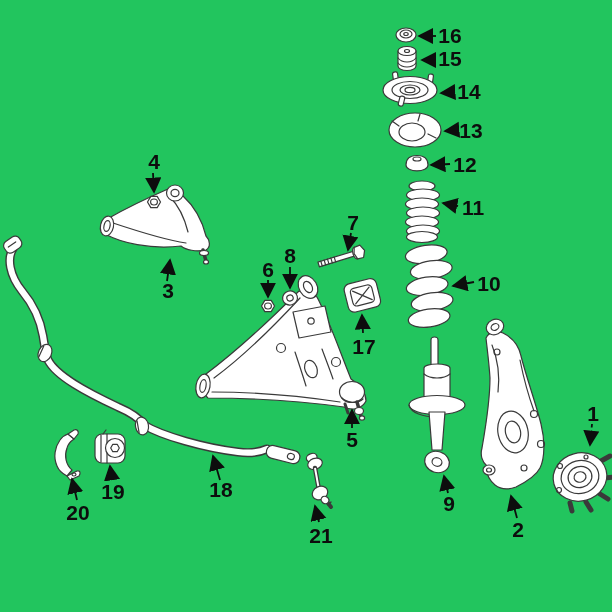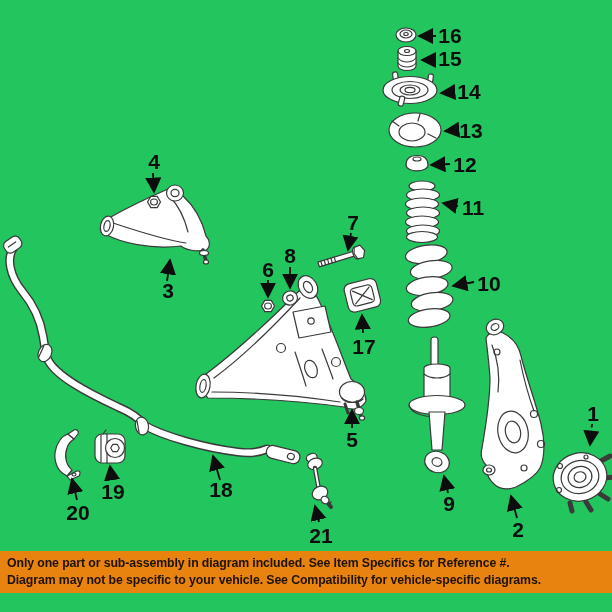--- a/index.html
+++ b/index.html
@@ -318,17 +318,13 @@
       <text class="callout" x="78" y="520">20</text>
       <text class="callout" x="168" y="298">3</text>
       <text class="callout" x="154" y="169">4</text>
       <text class="callout" x="268" y="277">6</text>
       <text class="callout" x="290" y="263">8</text>
       <text class="callout" x="353" y="230">7</text>
       <text class="callout" x="364" y="354">17</text>
     </g>
   </svg>
 
-  <div class="banner">
-    <div>Only one part or sub-assembly in diagram included. See Item Specifics for Reference #.</div>
-    <div>Diagram may not be specific to your vehicle. See Compatibility for vehicle-specific diagrams.</div>
-  </div>
 </div>
 
 </body></html>

